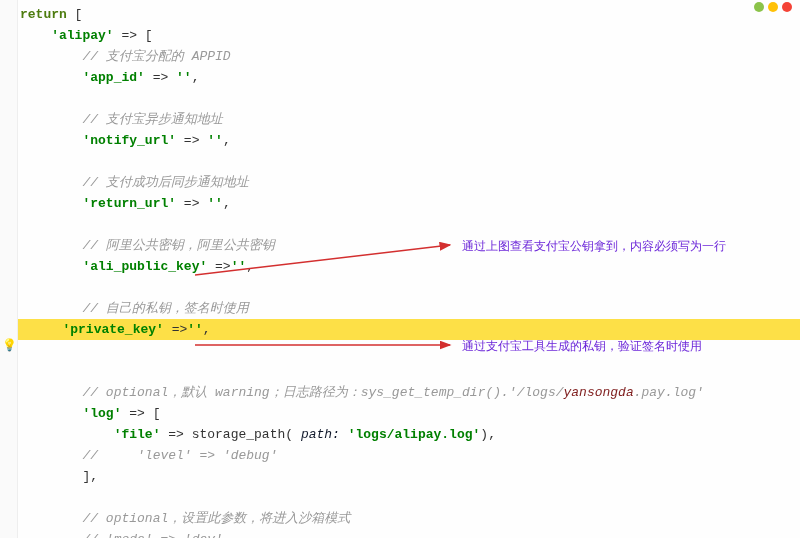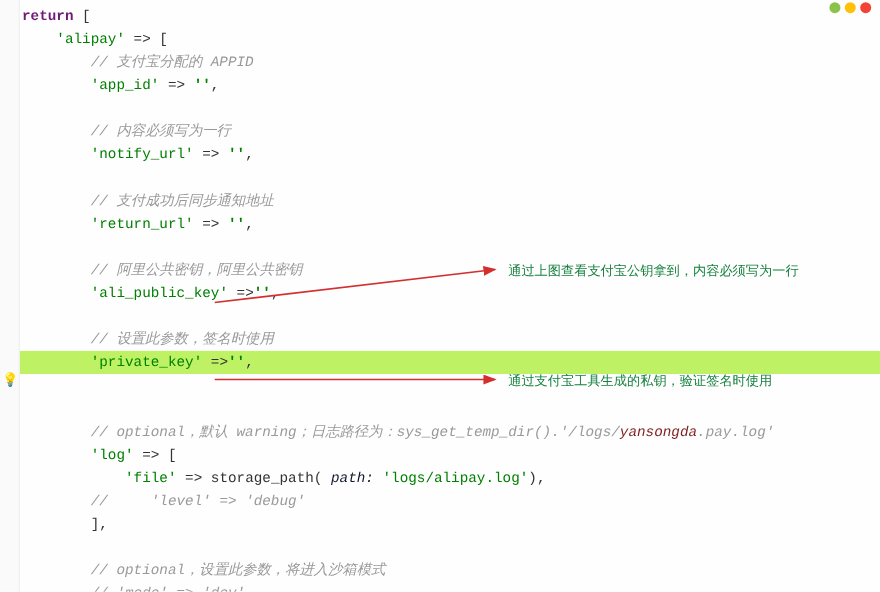--- a/index.html
+++ b/index.html
@@ -42,38 +42,37 @@
       left: 2px;
       top: 338px;
       color: #ffb300;
       font-size: 12px;
     }
     .code {
       padding: 4px 0 0 20px;
       line-height: 21px;
       white-space: pre;
     }
-    .kw { color: #701a75; font-weight: bold; }
-    .key { color: #008000; font-weight: normal; }
+    .kw { color: #4d7c0f; font-weight: bold; }
+    .key { color: #008000; font-weight: bold; }
     .str { color: #008000; font-weight: bold; }
     .comment { color: #999999; font-style: italic; }
     .comment-em { color: #7f1d1d; font-style: italic; }
     .func { color: #333; text-align: center; }
     .param-hint { color: #0f172a; font-style: italic; }
     .plain { color: #333; }
     .highlight-line {
-      background: #bef264;
+      background: #fde047;
       margin-left: -20px;
-      padding-left: 20px;
       display: inline-block;
       width: 800px;
     }
     .annotation {
       position: absolute;
-      color: #15803d;
+      color: #6d28d9;
       font-family: "Microsoft YaHei", sans-serif;
       font-size: 12px;
       font-weight: normal;
     }
     .arrow-svg {
       position: absolute;
       pointer-events: none;
     }
   </style>
 </head>
@@ -87,30 +86,30 @@
 
 <div class="gutter">
   <span class="bulb">💡</span>
 </div>
 
 <div class="code"><span class="kw">return</span><span class="plain"> [</span>
     <span class="key">'alipay'</span><span class="plain"> =&gt; [</span>
         <span class="comment">// 支付宝分配的 APPID</span>
         <span class="key">'app_id'</span><span class="plain"> =&gt; </span><span class="str">''</span><span class="plain">,</span>
 
-        <span class="comment">// 内容必须写为一行</span>
+        <span class="comment">// 支付宝异步通知地址</span>
         <span class="key">'notify_url'</span><span class="plain"> =&gt; </span><span class="str">''</span><span class="plain">,</span>
 
         <span class="comment">// 支付成功后同步通知地址</span>
         <span class="key">'return_url'</span><span class="plain"> =&gt; </span><span class="str">''</span><span class="plain">,</span>
 
         <span class="comment">// 阿里公共密钥，阿里公共密钥</span>
         <span class="key">'ali_public_key'</span><span class="plain"> =&gt;</span><span class="str">''</span><span class="plain">,</span>
 
-        <span class="comment">// 设置此参数，签名时使用</span>
+        <span class="comment">// 自己的私钥，签名时使用</span>
 <span class="highlight-line">        <span class="key">'private_key'</span><span class="plain"> =&gt;</span><span class="str">''</span><span class="plain">,</span></span>
 
 
         <span class="comment"><span>// optional，默认 warning；日志路径为：sys_get_temp_dir().'/logs/</span><span class="comment-em">yansongda</span><span>.pay.log'</span></span>
         <span class="key">'log'</span><span class="plain"> =&gt; [</span>
             <span class="key">'file'</span><span class="plain"> =&gt; </span><span class="func">storage_path</span><span class="plain">(</span><span class="param-hint"> path: </span><span class="key">'logs/alipay.log'</span><span class="plain">),</span>
         <span class="comment">//     'level' =&gt; 'debug'</span>
         <span class="plain">],</span>
 
         <span class="comment">// optional，设置此参数，将进入沙箱模式</span>

